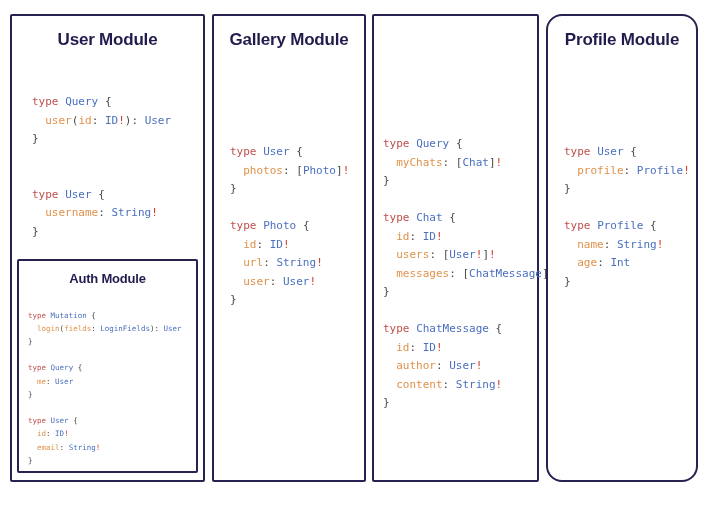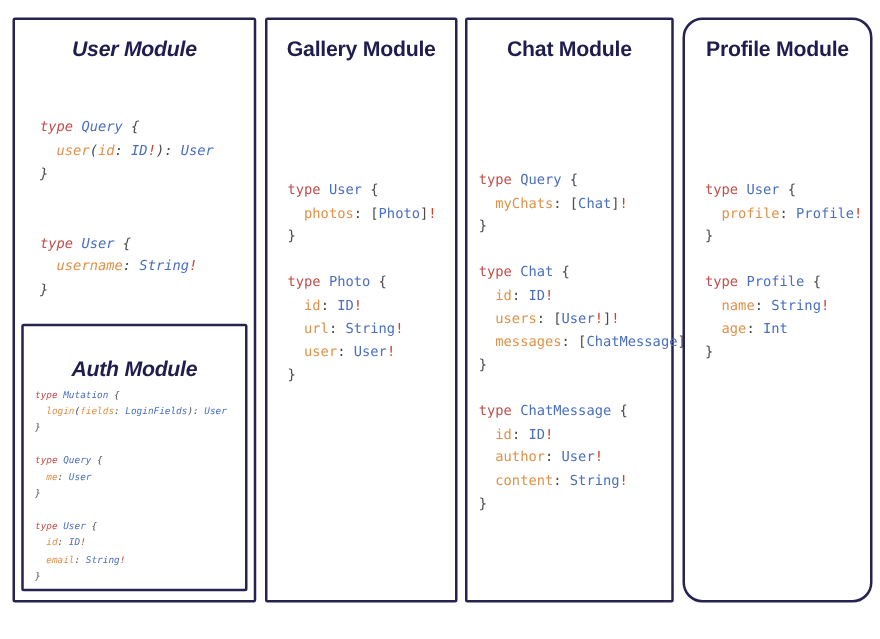--- a/index.html
+++ b/index.html
@@ -21,21 +21,21 @@
   }
 
   
   .panel {
     position: absolute;
     box-sizing: border-box;
     background: #ffffff;
     border: 2px solid #262350;
     border-radius: 2px;
   }
-  .panel-user    { left: 10px;  top: 14px;  width: 195px; height: 468px; font-style: italic; }
+  .panel-user    { left: 10px;  top: 14px;  width: 195px; height: 468px; }
   .panel-gallery { left: 212px; top: 14px;  width: 154px; height: 468px; }
   .panel-chat    { left: 372px; top: 14px;  width: 167px; height: 468px; }
   .panel-profile { left: 546px; top: 14px;  width: 152px; height: 468px; border-radius: 16px; }
 
   .panel-auth {
     position: absolute;
     box-sizing: border-box;
     left: 5px;
     top: 243px;
     width: 181px;
@@ -51,23 +51,23 @@
     font-weight: bold;
     color: #201d4e;
     letter-spacing: -0.2px;
   }
   .title-lg {
     font-size: 17px;
     line-height: 20px;
     margin-top: 14px;
   }
   .title-sm {
-    font-size: 17px;
+    font-size: 13px;
     line-height: 16px;
-    margin-top: 27px;
+    margin-top: 10px;
   }
 
   
   .code {
     font-family: "DejaVu Sans Mono", "Liberation Mono", monospace;
     white-space: pre;
   }
   .code-lg {
     font-size: 11px;
     line-height: 18.5px;
@@ -105,21 +105,20 @@
       <pre class="code code-sm code-auth"><span class="blank"><span class="t-kw">type</span><span class="t-punc"> </span><span class="t-type">Mutation</span><span class="t-punc"> </span><span class="t-punc">{</span></span><span class="blank"><span class="t-punc">  </span><span class="t-field">login</span><span class="t-punc">(</span><span class="t-field">fields</span><span class="t-punc">:</span><span class="t-punc"> </span><span class="t-type">LoginFields</span><span class="t-punc">)</span><span class="t-punc">:</span><span class="t-punc"> </span><span class="t-type">User</span></span><span class="blank"><span class="t-punc">}</span></span><span class="blank">&nbsp;</span><span class="blank"><span class="t-kw">type</span><span class="t-punc"> </span><span class="t-type">Query</span><span class="t-punc"> </span><span class="t-punc">{</span></span><span class="blank"><span class="t-punc">  </span><span class="t-field">me</span><span class="t-punc">:</span><span class="t-punc"> </span><span class="t-type">User</span></span><span class="blank"><span class="t-punc">}</span></span><span class="blank">&nbsp;</span><span class="blank"><span class="t-kw">type</span><span class="t-punc"> </span><span class="t-type">User</span><span class="t-punc"> </span><span class="t-punc">{</span></span><span class="blank"><span class="t-punc">  </span><span class="t-field">id</span><span class="t-punc">:</span><span class="t-punc"> </span><span class="t-type">ID</span><span class="t-bang">!</span></span><span class="blank"><span class="t-punc">  </span><span class="t-field">email</span><span class="t-punc">:</span><span class="t-punc"> </span><span class="t-type">String</span><span class="t-bang">!</span></span><span class="blank"><span class="t-punc">}</span></span></pre>
     </section>
   </section>
 
   <section class="panel panel-gallery">
     <div class="module-title title-lg">Gallery Module</div>
     <pre class="code code-lg code-gallery"><span class="blank"><span class="t-kw">type</span><span class="t-punc"> </span><span class="t-type">User</span><span class="t-punc"> </span><span class="t-punc">{</span></span><span class="blank"><span class="t-punc">  </span><span class="t-field">photos</span><span class="t-punc">:</span><span class="t-punc"> </span><span class="t-punc">[</span><span class="t-type">Photo</span><span class="t-punc">]</span><span class="t-bang">!</span></span><span class="blank"><span class="t-punc">}</span></span><span class="blank">&nbsp;</span><span class="blank"><span class="t-kw">type</span><span class="t-punc"> </span><span class="t-type">Photo</span><span class="t-punc"> </span><span class="t-punc">{</span></span><span class="blank"><span class="t-punc">  </span><span class="t-field">id</span><span class="t-punc">:</span><span class="t-punc"> </span><span class="t-type">ID</span><span class="t-bang">!</span></span><span class="blank"><span class="t-punc">  </span><span class="t-field">url</span><span class="t-punc">:</span><span class="t-punc"> </span><span class="t-type">String</span><span class="t-bang">!</span></span><span class="blank"><span class="t-punc">  </span><span class="t-field">user</span><span class="t-punc">:</span><span class="t-punc"> </span><span class="t-type">User</span><span class="t-bang">!</span></span><span class="blank"><span class="t-punc">}</span></span></pre>
   </section>
 
   <section class="panel panel-chat">
-    <div class="module-title title-lg">Chat Module</div>
     <pre class="code code-lg code-chat"><span class="blank"><span class="t-kw">type</span><span class="t-punc"> </span><span class="t-type">Query</span><span class="t-punc"> </span><span class="t-punc">{</span></span><span class="blank"><span class="t-punc">  </span><span class="t-field">myChats</span><span class="t-punc">:</span><span class="t-punc"> </span><span class="t-punc">[</span><span class="t-type">Chat</span><span class="t-punc">]</span><span class="t-bang">!</span></span><span class="blank"><span class="t-punc">}</span></span><span class="blank">&nbsp;</span><span class="blank"><span class="t-kw">type</span><span class="t-punc"> </span><span class="t-type">Chat</span><span class="t-punc"> </span><span class="t-punc">{</span></span><span class="blank"><span class="t-punc">  </span><span class="t-field">id</span><span class="t-punc">:</span><span class="t-punc"> </span><span class="t-type">ID</span><span class="t-bang">!</span></span><span class="blank"><span class="t-punc">  </span><span class="t-field">users</span><span class="t-punc">:</span><span class="t-punc"> </span><span class="t-punc">[</span><span class="t-type">User</span><span class="t-bang">!</span><span class="t-punc">]</span><span class="t-bang">!</span></span><span class="blank"><span class="t-punc">  </span><span class="t-field">messages</span><span class="t-punc">:</span><span class="t-punc"> </span><span class="t-punc">[</span><span class="t-type">ChatMessage</span><span class="t-punc">]</span><span class="t-bang">!</span></span><span class="blank"><span class="t-punc">}</span></span><span class="blank">&nbsp;</span><span class="blank"><span class="t-kw">type</span><span class="t-punc"> </span><span class="t-type">ChatMessage</span><span class="t-punc"> </span><span class="t-punc">{</span></span><span class="blank"><span class="t-punc">  </span><span class="t-field">id</span><span class="t-punc">:</span><span class="t-punc"> </span><span class="t-type">ID</span><span class="t-bang">!</span></span><span class="blank"><span class="t-punc">  </span><span class="t-field">author</span><span class="t-punc">:</span><span class="t-punc"> </span><span class="t-type">User</span><span class="t-bang">!</span></span><span class="blank"><span class="t-punc">  </span><span class="t-field">content</span><span class="t-punc">:</span><span class="t-punc"> </span><span class="t-type">String</span><span class="t-bang">!</span></span><span class="blank"><span class="t-punc">}</span></span></pre>
   </section>
 
   <section class="panel panel-profile">
     <div class="module-title title-lg">Profile Module</div>
     <pre class="code code-lg code-profile"><span class="blank"><span class="t-kw">type</span><span class="t-punc"> </span><span class="t-type">User</span><span class="t-punc"> </span><span class="t-punc">{</span></span><span class="blank"><span class="t-punc">  </span><span class="t-field">profile</span><span class="t-punc">:</span><span class="t-punc"> </span><span class="t-type">Profile</span><span class="t-bang">!</span></span><span class="blank"><span class="t-punc">}</span></span><span class="blank">&nbsp;</span><span class="blank"><span class="t-kw">type</span><span class="t-punc"> </span><span class="t-type">Profile</span><span class="t-punc"> </span><span class="t-punc">{</span></span><span class="blank"><span class="t-punc">  </span><span class="t-field">name</span><span class="t-punc">:</span><span class="t-punc"> </span><span class="t-type">String</span><span class="t-bang">!</span></span><span class="blank"><span class="t-punc">  </span><span class="t-field">age</span><span class="t-punc">:</span><span class="t-punc"> </span><span class="t-type">Int</span></span><span class="blank"><span class="t-punc">}</span></span></pre>
   </section>
 
 </div>
 

